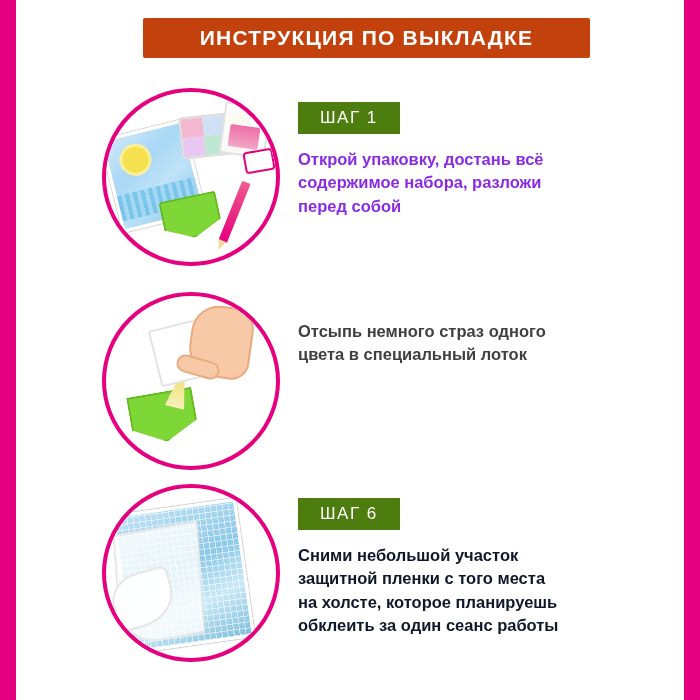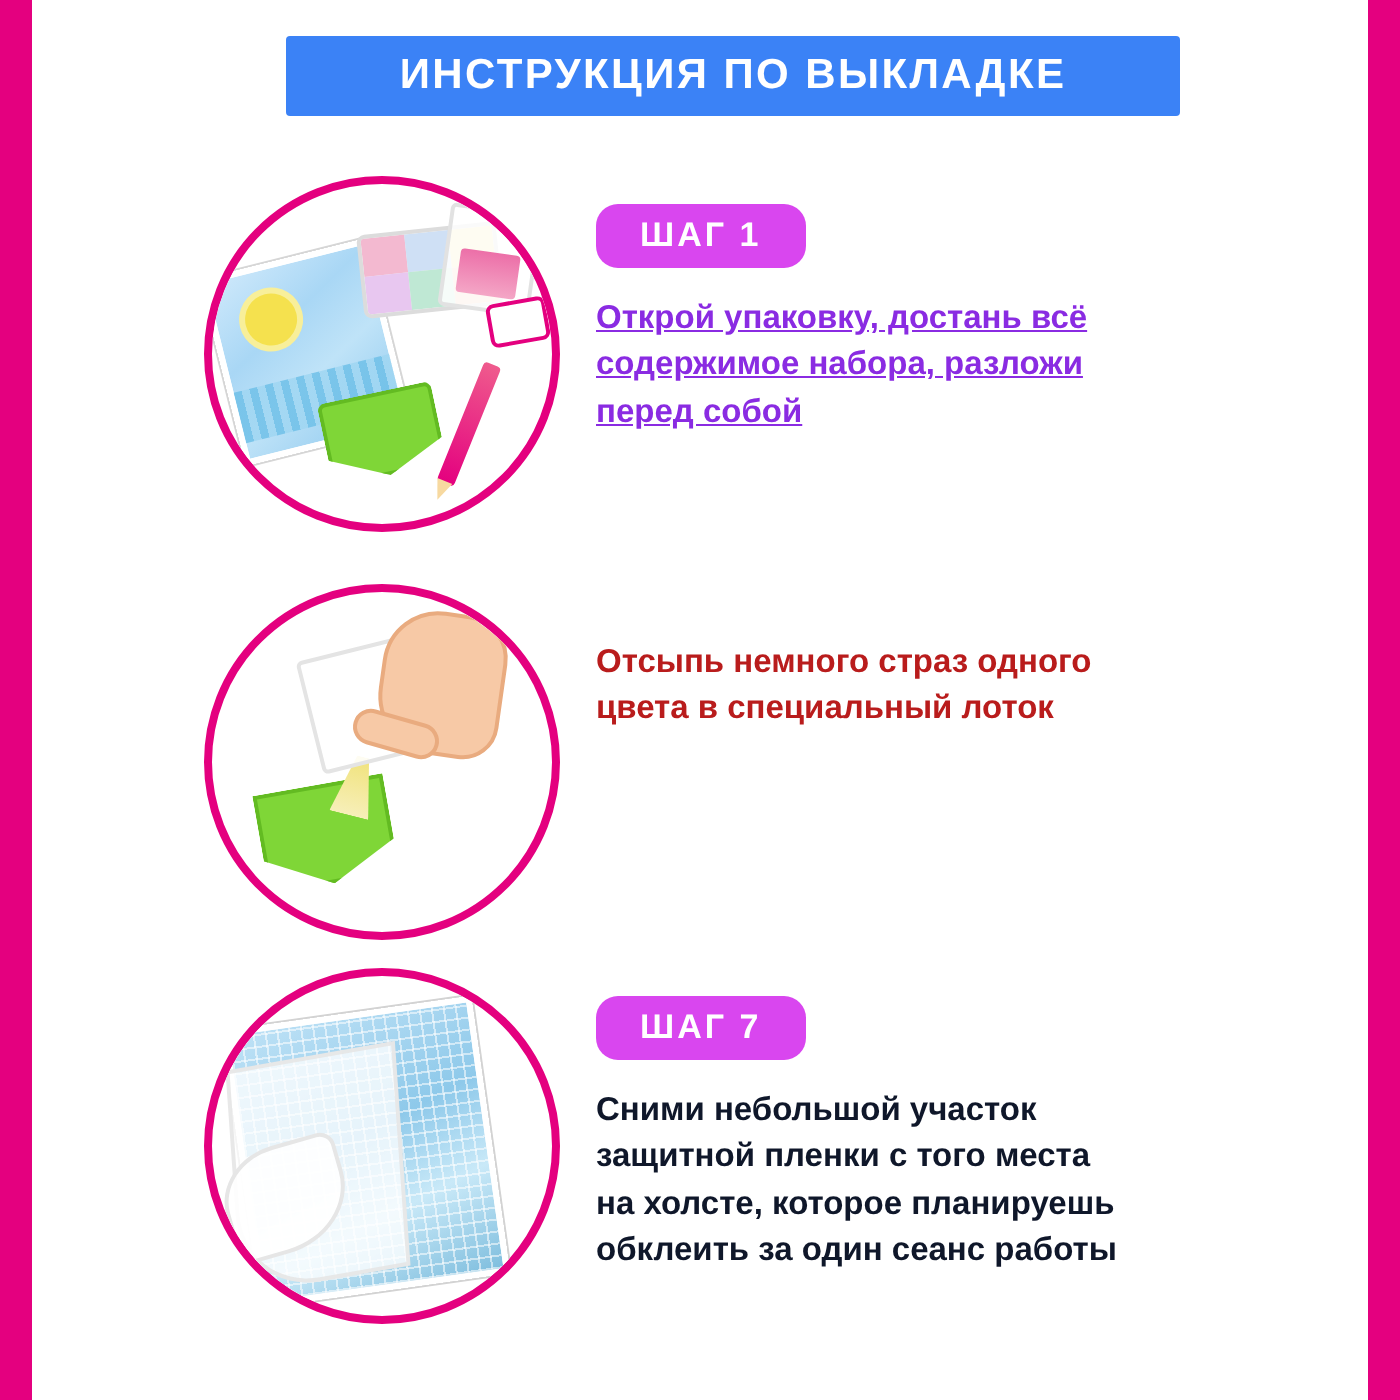--- a/index.html
+++ b/index.html
@@ -21,21 +21,21 @@
   }
   .edge-bar.left  { left: 0; }
   .edge-bar.right { right: 0; }
 
   
   .header {
     position: absolute;
     left: 122px; right: 110px;
     top: 18px;
     height: 40px;
-    background: #3b82f6;
+    background: #c2410c;
     display: flex;
     align-items: center;
     justify-content: center;
     border-radius: 2px;
     margin-left: 21px;
   }
   .header-title {
     color: #ffffff;
     font-size: 21px;
     font-weight: bold;
@@ -78,38 +78,38 @@
 
   
   .step-text-block {
     position: absolute;
     left: 282px;
     right: 8px;
     top: 14px;
   }
   .step-pill {
     display: inline-block;
-    background: #d946ef;
+    background: #4d7c0f;
     color: #ffffff;
     font-size: 17px;
-    font-weight: bold;
+    font-weight: normal;
     letter-spacing: 1.5px;
     padding: 6px 22px;
-    border-radius: 11px;
+    border-radius: 0;
   }
   .step-desc {
     margin-top: 14px;
     color: #7b2fbe;
     font-size: 16.5px;
     font-weight: bold;
     line-height: 1.42;
     white-space: pre-line;
   }
-  .step-1 .step-desc { color: #8a2be2; text-decoration: underline; }
-  .step-2 .step-desc { color: #b91c1c; }
+  .step-1 .step-desc { color: #8a2be2; }
+  .step-2 .step-desc { color: #404040; }
   .step-3 .step-desc { color: #0f172a; }
 
   
   
   .s1-canvas {
     position: absolute;
     left: 4px; top: 36px;
     width: 86px; height: 96px;
     background: linear-gradient(150deg,#cfe9fb 0%, #a9d7f5 35%, #bfe3f8 60%, #8fc9ee 100%);
     border: 3px solid #ffffff;
@@ -321,21 +321,21 @@
     <div class="thumb">
       <div class="thumb-inner">
         <div class="s3-canvas">
           <div class="s3-grid"></div>
         </div>
         <div class="s3-film"></div>
         <div class="s3-curl"></div>
       </div>
     </div>
     <div class="step-text-block">
-      <span class="step-pill">ШАГ 7</span>
+      <span class="step-pill">ШАГ 6</span>
       <div class="step-desc">Сними небольшой участок
 защитной пленки с того места
 на холсте, которое планируешь
 обклеить за один сеанс работы</div>
     </div>
   </div>
 
 </div>
 
 </body></html>

